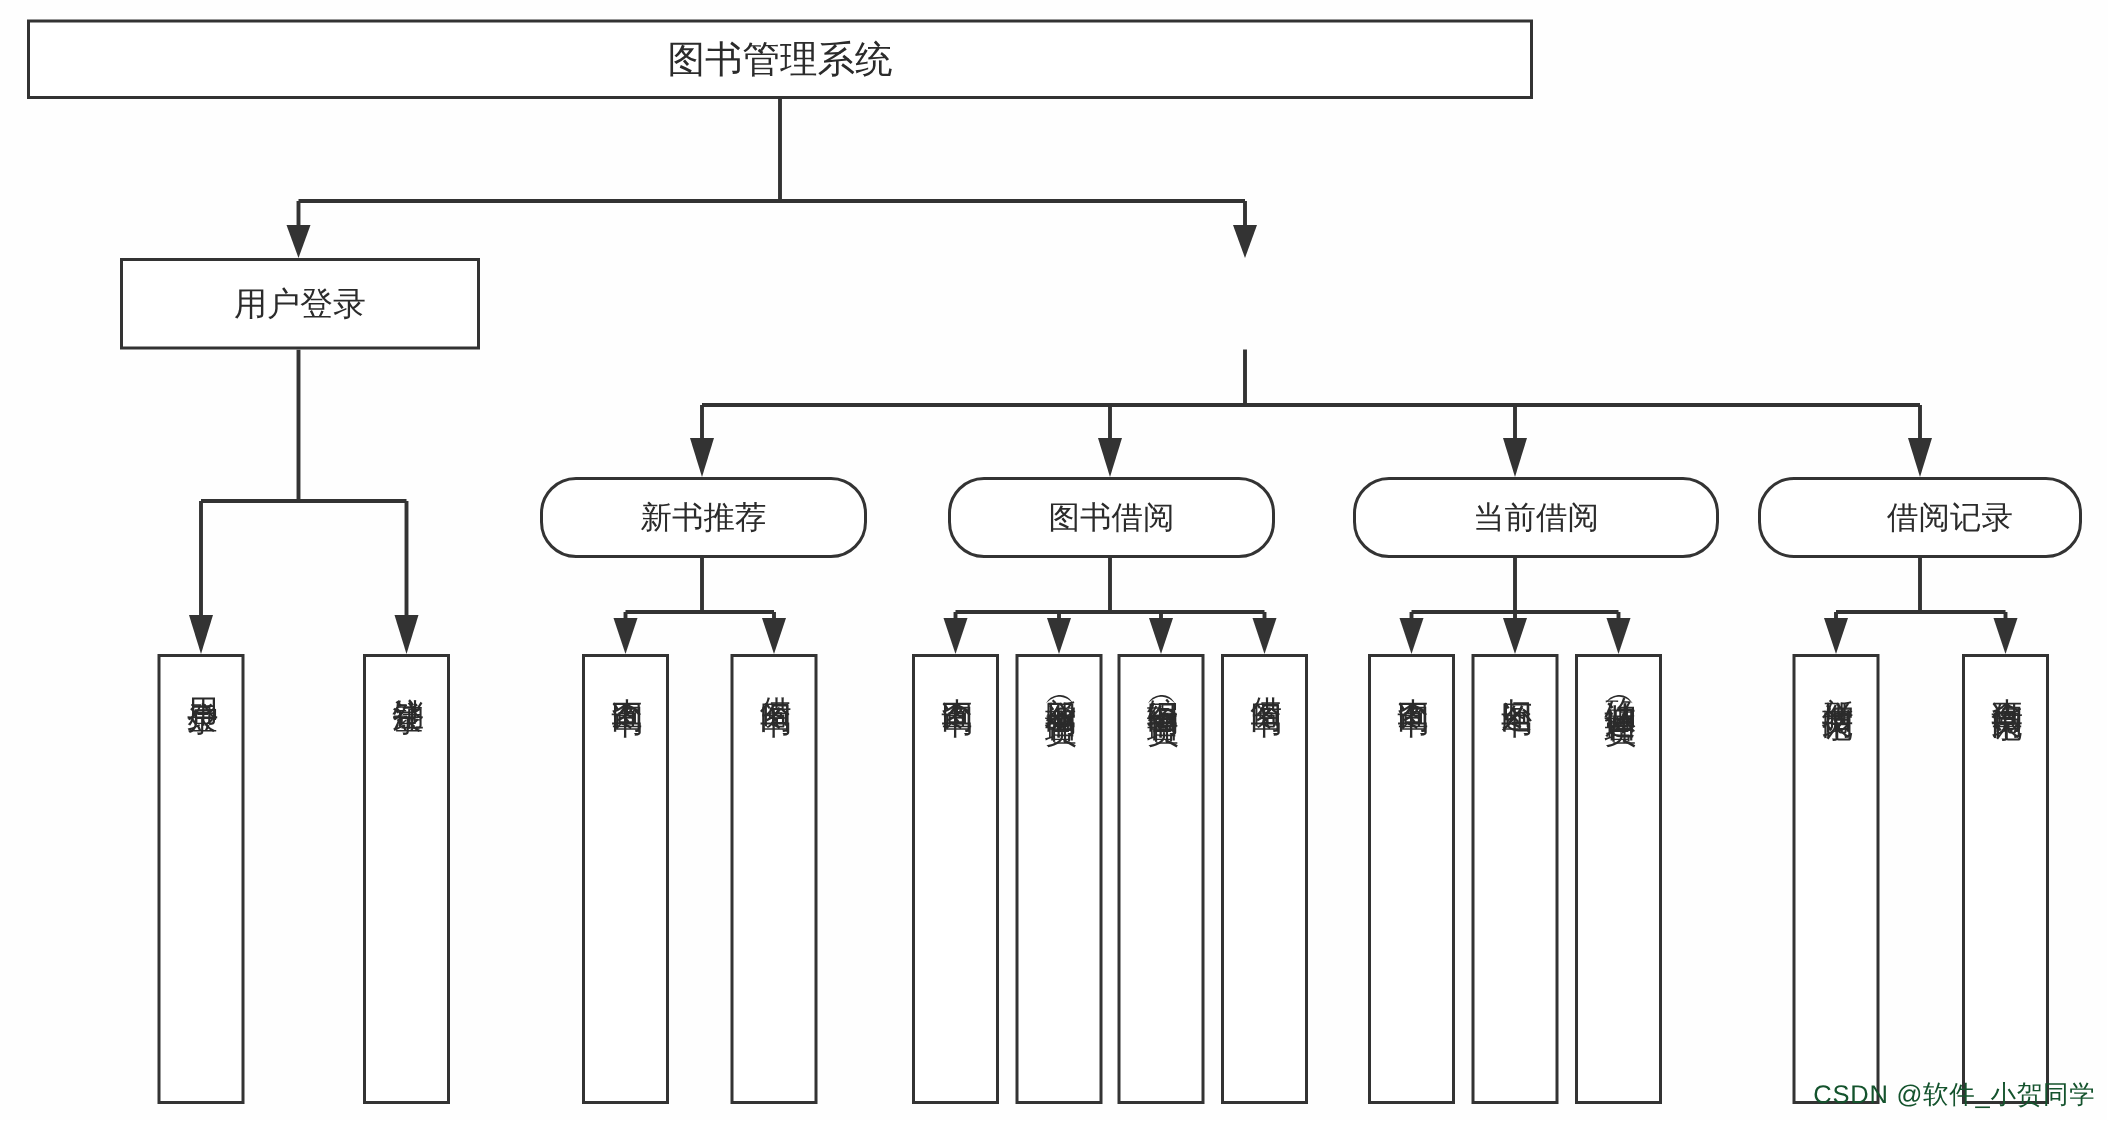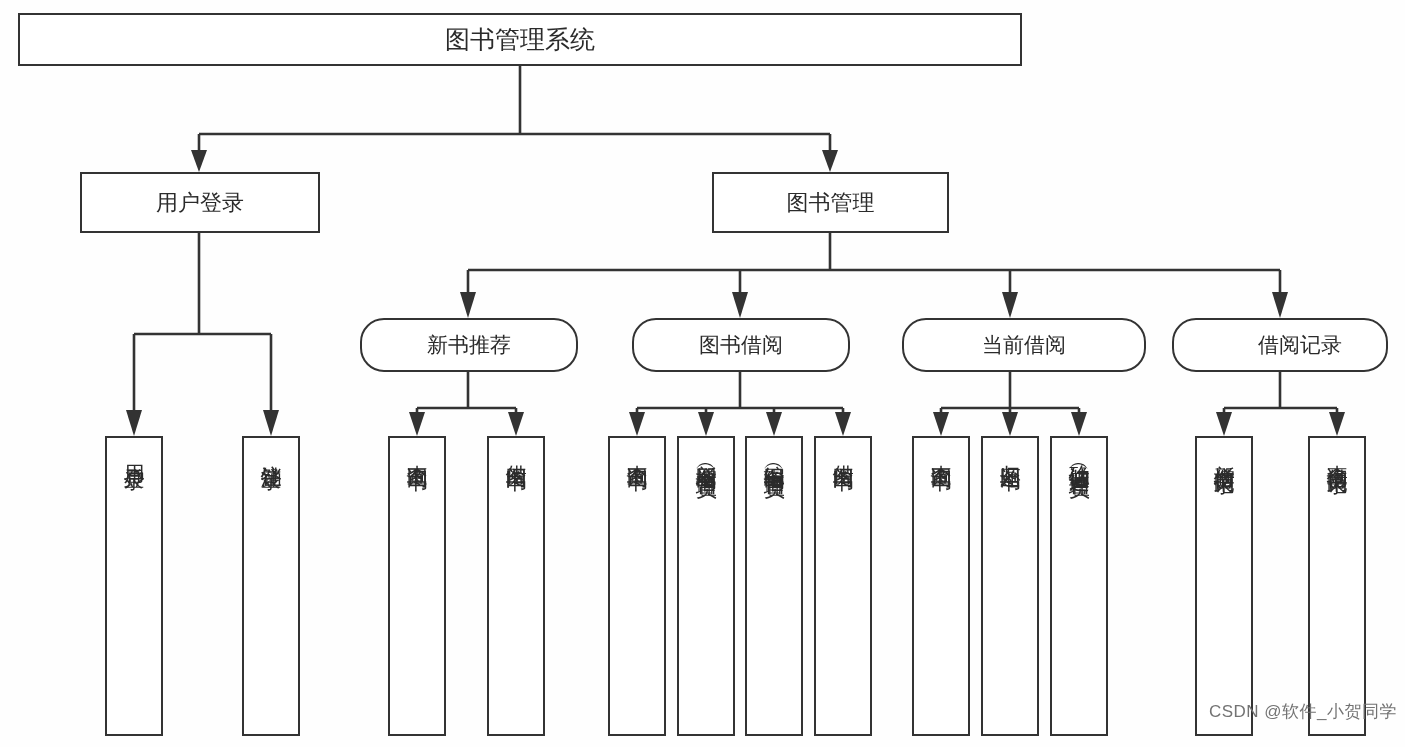--- a/index.html
+++ b/index.html
@@ -68,23 +68,23 @@
     fill: none;
   }
   .arrow-head {
     fill: #333333;
     stroke: none;
   }
   
   #watermark {
     position: absolute;
     right: 8px;
-    bottom: 24px;
+    bottom: 6px;
     font-size: 17px;
-    color: #737373;
+    color: #14532d;
     letter-spacing: 0.5px;
     white-space: nowrap;
     font-family: "Liberation Sans", "DejaVu Sans", sans-serif;
     margin-top: 44px;
   }
 </style>
 </head>
 <body>
 
 <div id="canvas">
@@ -156,23 +156,20 @@
   </svg>
 
   <div class="node root" style="left:18px; top:13px; width:1004px; height:53px;">
     <span>图书管理系统</span>
   </div>
 
   <div class="node level1" style="left:80px; top:172px; width:240px; height:61px;">
     <span>用户登录</span>
   </div>
 
-  <div class="node level1" style="left:712px; top:172px; width:237px; height:61px;">
-    <span>图书管理</span>
-  </div>
 
   <div class="node level2" style="left:360px; top:318px; width:218px; height:54px;">
     <span>新书推荐</span>
   </div>
 
   <div class="node level2" style="left:632px; top:318px; width:218px; height:54px;">
     <span>图书借阅</span>
   </div>
 
   <div class="node level2" style="left:902px; top:318px; width:244px; height:54px;">

